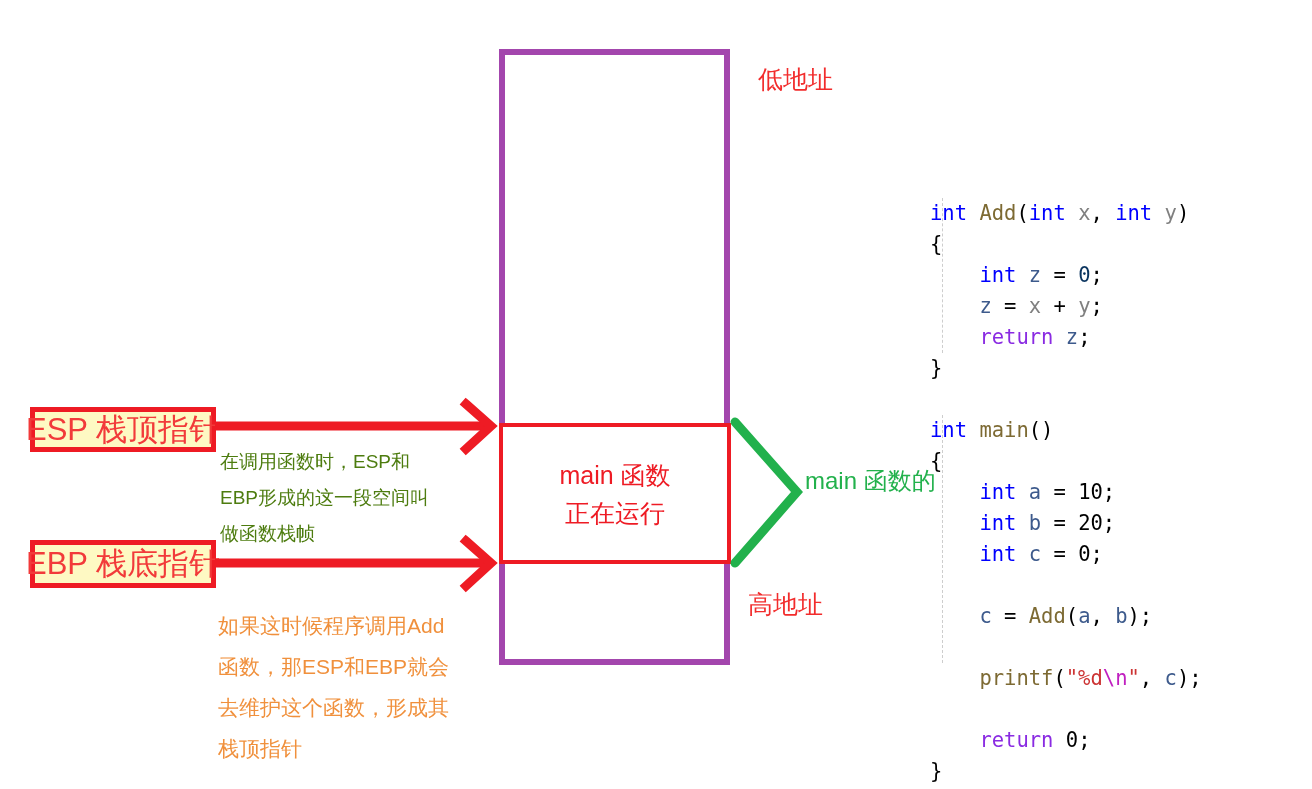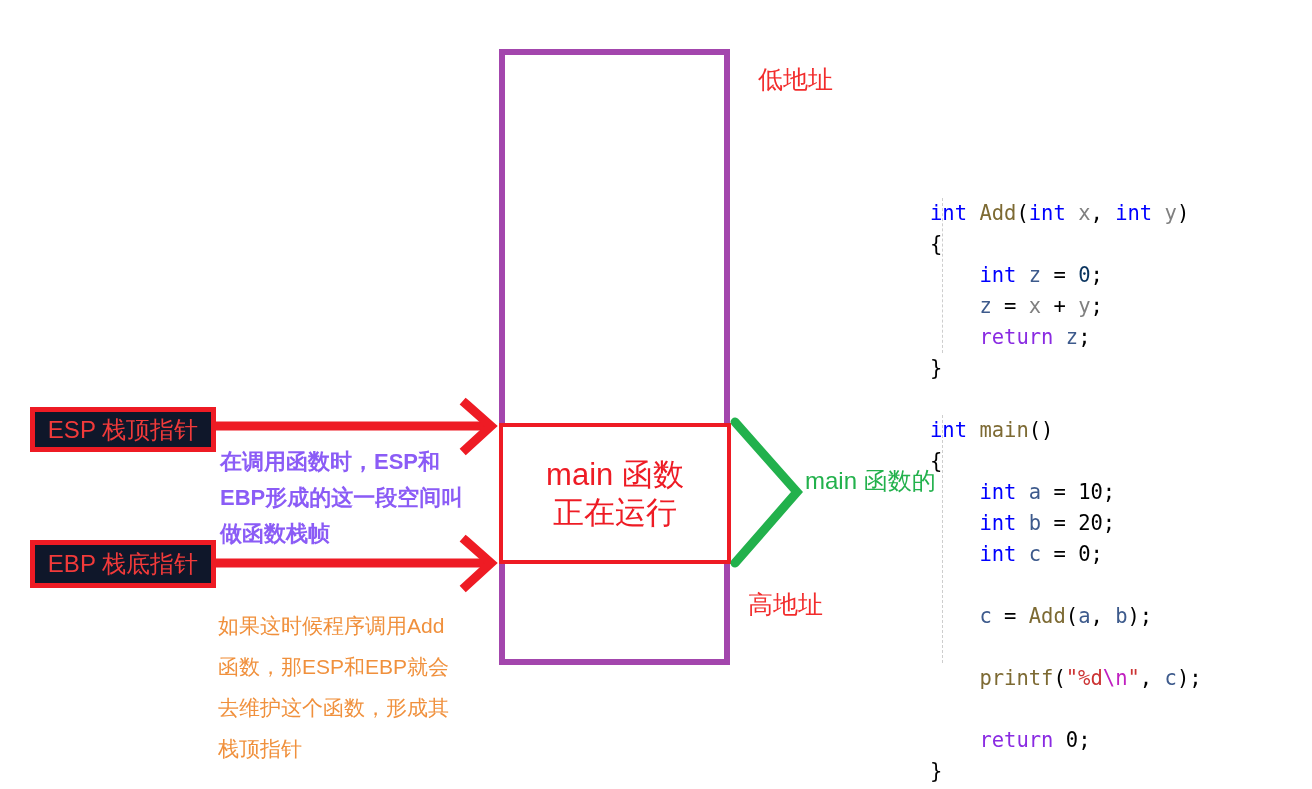--- a/index.html
+++ b/index.html
@@ -44,21 +44,21 @@
     border: 4px solid #ee1b24;
     box-sizing: border-box;
     background: #ffffff;
     display: flex;
     flex-direction: column;
     align-items: center;
     justify-content: center;
   }
   .main-frame .fl {
     color: #ee1b24;
-    font-size: 31px;
+    font-size: 25px;
     line-height: 38px;
     white-space: nowrap;
     font-family: "Liberation Sans", "DejaVu Sans", sans-serif;
   }
 
   
   .addr-label {
     position: absolute;
     color: #f22c2c;
     font-size: 25px;
@@ -66,26 +66,26 @@
     font-family: "Liberation Sans", "DejaVu Sans", sans-serif;
   }
   .addr-low  { left: 758px; top: 63px; }
   .addr-high { left: 748px; top: 588px; }
 
   
   .ptr-box {
     position: absolute;
     border: 5px solid #ee1b24;
     box-sizing: border-box;
-    background: #0f172a;
+    background: #fef9c3;
     display: flex;
     align-items: center;
     justify-content: center;
     color: #f23a3a;
-    font-size: 24px;
+    font-size: 31px;
     white-space: nowrap;
     padding: 0 10px;
     font-family: "Liberation Sans", "DejaVu Sans", sans-serif;
   }
   .ptr-esp { left: 30px;  top: 407px; width: 186px; height: 45px; }
   .ptr-ebp { left: 30px;  top: 540px; width: 186px; height: 48px; }
 
   
   #overlay {
     position: absolute;
@@ -95,26 +95,25 @@
     pointer-events: none;
   }
 
   
   .note {
     position: absolute;
     white-space: nowrap;
     font-family: "Liberation Sans", "DejaVu Sans", sans-serif;
   }
   .note-red {
-    color: #8b5cf6;
-    font-size: 22px;
+    color: #4d7c0f;
+    font-size: 19px;
     line-height: 36px;
     left: 220px;
     top: 444px;
-    font-weight: bold;
   }
   .note-orange {
     color: #f0903c;
     font-size: 21px;
     line-height: 41px;
     left: 218px;
     top: 605px;
   }
   .note-green {
     color: #22b14c;

